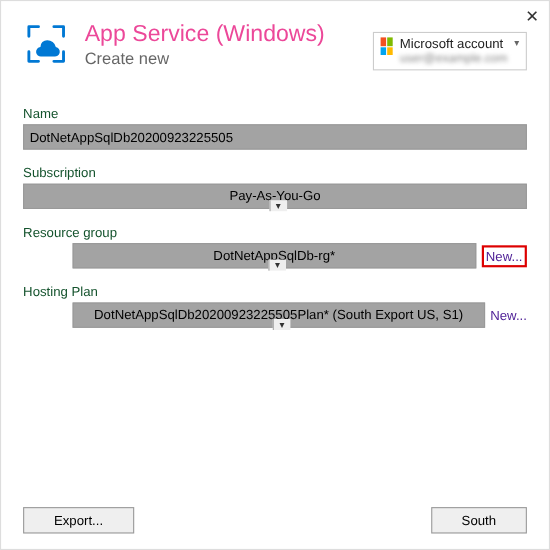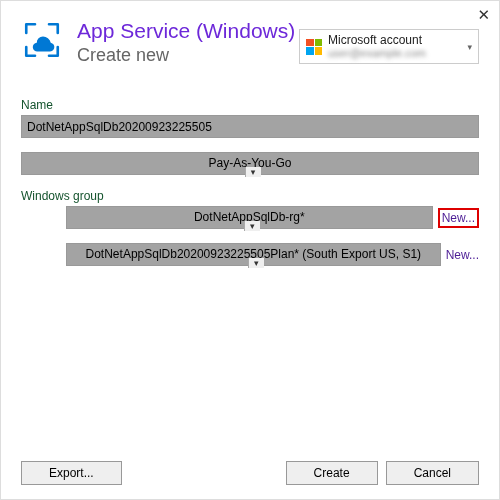--- a/index.html
+++ b/index.html
@@ -30,36 +30,36 @@
       font-family: Arial, sans-serif;
     }
     .title-block {
       display: flex;
       gap: 14px;
       align-items: flex-start;
     }
     .title-text h1 {
       font-size: 21px;
       font-weight: 400;
-      color: #6d28d9;
+      color: #ec4899;
     }
     .title-text .subtitle {
-      font-size: 18px;
+      font-size: 15px;
       color: #666;
       margin-top: 2px;
     }
     .account {
       display: flex;
-      align-items: center;
+      align-items: flex-start;
       gap: 6px;
       border: 1px solid #ccc;
       padding: 4px 6px;
       margin-top: 10px;
       cursor: pointer;
-      width: 180px;
+      width: 140px;
       position: relative;
     }
     .account .ms-logo {
       width: 16px; height: 16px;
       display: grid;
       grid-template-columns: 1fr 1fr;
       grid-template-rows: 1fr 1fr;
       gap: 1px;
     }
     .ms-logo span:nth-child(1){background:#f25022;}
@@ -173,47 +173,48 @@
 </div>
 
 <div class="form">
 
   <div class="field-group">
     <label class="field-label">Name</label>
     <input class="text-input" value="DotNetAppSqlDb20200923225505" style="">
   </div>
 
   <div class="field-group">
+    <label class="field-label">Subscription</label>
     <div class="combo">
       <span>Pay-As-You-Go</span>
       <span class="combo-arrow">▾</span>
     </div>
   </div>
 
   <div class="field-group">
-    <label class="field-label">Windows group</label>
+    <label class="field-label">Resource group</label>
     <div class="row">
       <div class="combo">
         <span>DotNetAppSqlDb-rg*</span>
         <span class="combo-arrow">▾</span>
       </div>
       <a class="link highlighted">New...</a>
     </div>
   </div>
 
   <div class="field-group">
+    <label class="field-label">Hosting Plan</label>
     <div class="row">
       <div class="combo">
         <span>DotNetAppSqlDb20200923225505Plan* (South Export US, S1)</span>
         <span class="combo-arrow">▾</span>
       </div>
       <a class="link">New...</a>
     </div>
   </div>
 
 </div>
 
 <div class="footer">
   <button class="btn">Export...</button>
   <div class="spacer"></div>
-  <button class="btn">Create</button>
-  <button class="btn">Cancel</button>
+  <button class="btn">South</button>
 </div>
 
 </body></html>

